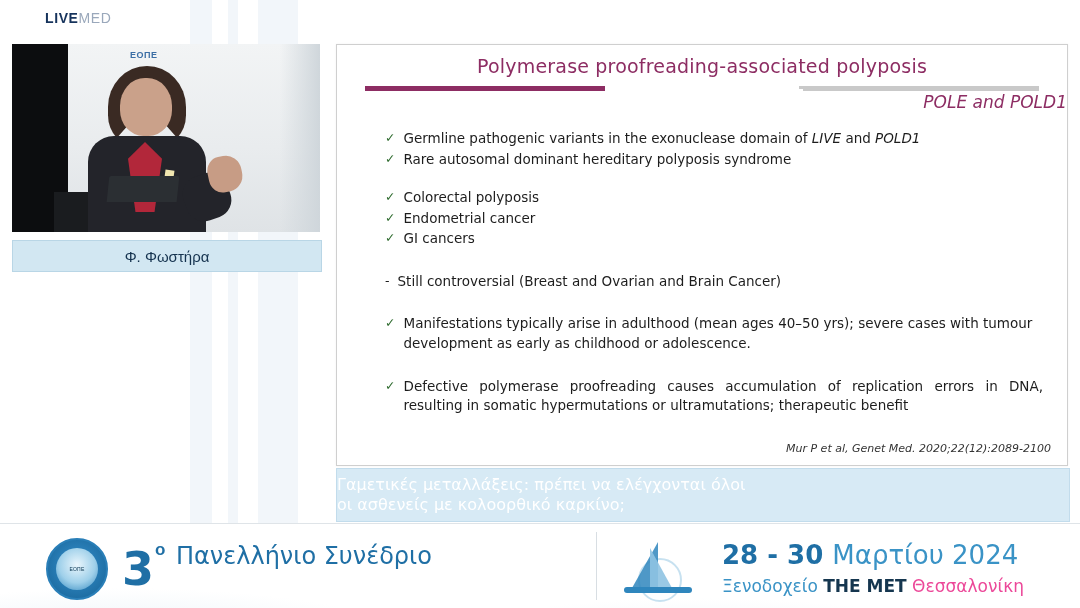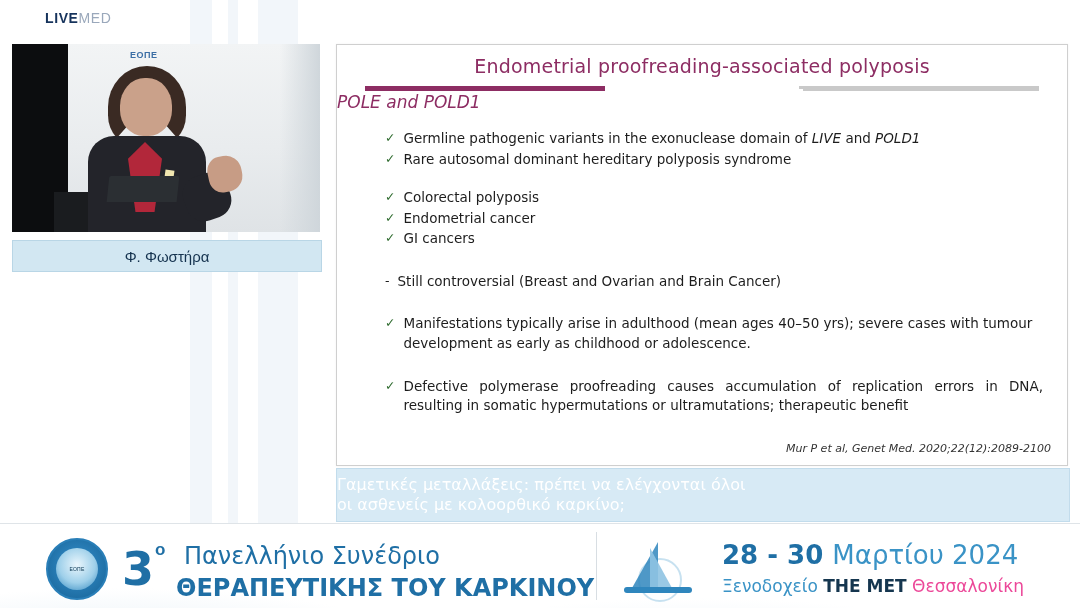--- a/index.html
+++ b/index.html
@@ -141,21 +141,21 @@
     font-family: "DejaVu Sans", sans-serif;
     letter-spacing: .2px;
   }
   .rule {
     position: absolute; top: 41px; height: 5px;
   }
   .rule.left  { left: 28px;  width: 240px; background: #8d2d63; }
   .rule.right { right: 28px; width: 240px; background: #c9c9c9; }
   #slide-subtitle {
     position: absolute; left: 0; right: 0; top: 47px;
-    text-align: left;
+    text-align: right;
     font-size: 17px; font-style: italic;
     color: #8d2d63;
     background: transparent;
     font-family: "DejaVu Sans", sans-serif;
   }
   #subtitle-bg {
     position: absolute; left: 268px; top: 44px; width: 198px; height: 26px;
     background: #ffffff;
   }
 
@@ -233,21 +233,21 @@
   .f3 {
     position: absolute; left: 122px; top: 18px;
     font-size: 46px; color: #1f6fa5; font-weight: bold;
     font-family: "DejaVu Sans", sans-serif;
   }
   .fdeg {
     position: absolute; left: 155px; top: 16px;
     font-size: 17px; color: #1f6fa5; font-weight: bold;
   }
   .fl1 {
-    position: absolute; left: 184px; top: 18px;
+    position: absolute; left: 176px; top: 18px;
     font-size: 24px; color: #1f6fa5;
     font-family: "DejaVu Sans", sans-serif;
   }
   .fl2 {
     position: absolute; left: 176px; top: 50px;
     font-size: 24px; color: #1f6fa5; font-weight: bold;
     font-family: "DejaVu Sans", sans-serif;
   }
   #emblem-right {
     position: absolute; left: 610px; top: 14px; width: 96px; height: 58px;
@@ -313,21 +313,21 @@
     <div class="person-shirt"></div>
     <div class="person-badge"></div>
     <div class="person-arm"></div>
     <div class="person-hand"></div>
     <div class="laptop"></div>
   </div>
 
   <div id="speaker-name">Φ. Φωστήρα</div>
 
   <div id="slide">
-    <div id="slide-title">Endometrial proofreading-associated  polyposis</div>
+    <div id="slide-title">Polymerase proofreading-associated  polyposis</div>
     <div class="rule left"></div>
     <div class="rule right"></div>
     <div id="subtitle-bg"></div>
     <div id="slide-subtitle">POLE and POLD1</div>
 
     <div class="slide-body">
 
       <div class="bullet">
         <span class="tick">✓</span>
         <span class="txt">Germline pathogenic variants in the exonuclease domain of <span class="it">LIVE</span> and <span class="it">POLD1</span></span>
@@ -389,21 +389,20 @@
     <div class="footer-divider"></div>
 
     <div id="emblem-left">
       <div class="inner"></div>
       <div class="txt">ΕΟΠΕ</div>
     </div>
 
     <div class="f3">3</div>
     <div class="fdeg">ο</div>
     <div class="fl1">Πανελλήνιο Συνέδριο</div>
-    <div class="fl2">ΘΕΡΑΠΕΥΤΙΚΗΣ ΤΟΥ ΚΑΡΚΙΝΟΥ</div>
 
     <div id="emblem-right">
       <div class="ring"></div>
       <div class="sail"></div>
       <div class="sail2"></div>
       <div class="base"></div>
     </div>
 
     <div class="fdates">
       <span>28 - 30</span>

